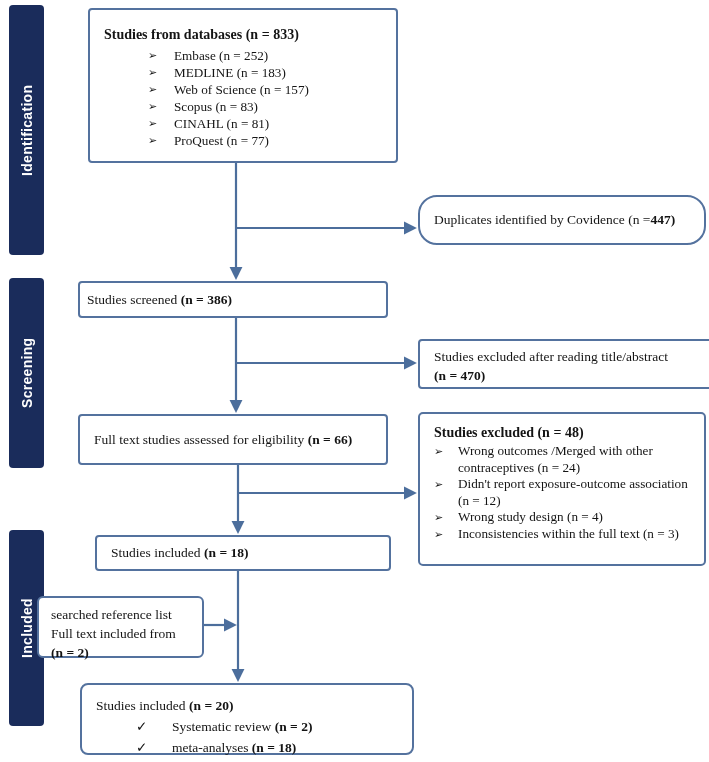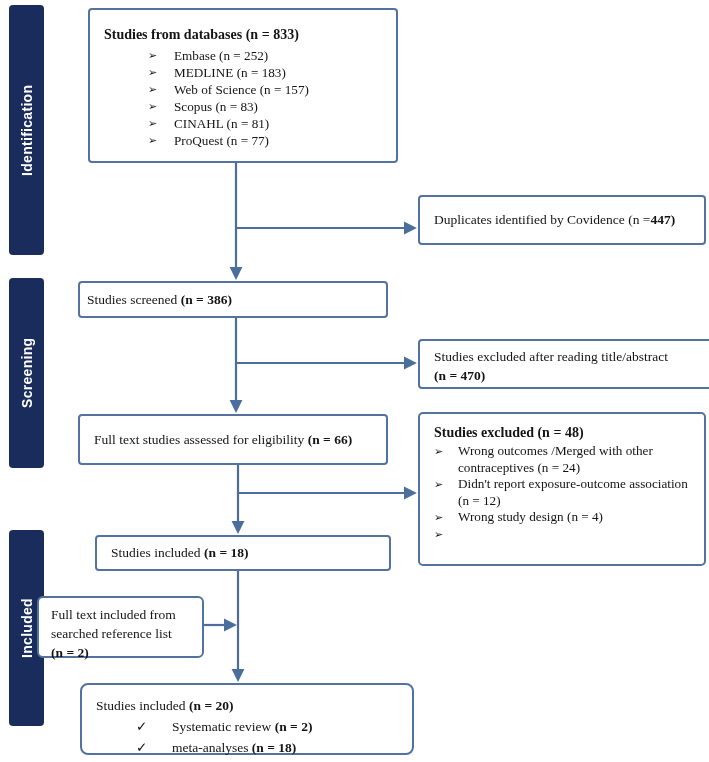--- a/index.html
+++ b/index.html
@@ -43,21 +43,21 @@
 
   .box{
     position:absolute;
     background:#fff;
     border:2px solid var(--box-border);
     border-radius:4px;
     font-size:13.5px;
     line-height:18px;
   }
   .box-databases{left:88px;top:8px;width:310px;height:155px;padding:16px 10px 0 14px;}
-  .box-duplicates{left:418px;top:195px;width:288px;height:50px;display:flex;align-items:center;padding:0 8px 0 14px;white-space:nowrap;}
+  .box-duplicates{left:418px;top:195px;width:288px;height:50px;display:flex;align-items:center;padding:0 8px 0 14px;white-space:nowrap;border-radius:19px;}
   .box-screened{left:78px;top:281px;width:310px;height:37px;display:flex;align-items:center;padding-left:7px;}
   .box-title-abstract{left:418px;top:339px;width:308px;height:50px;padding:6px 8px 0 14px;line-height:19px;}
   .box-full-text{left:78px;top:414px;width:310px;height:51px;display:flex;align-items:center;padding-left:14px;}
   .box-excluded{left:418px;top:412px;width:288px;height:154px;padding:10px 6px 0 14px;border-radius:5px;}
   .box-included-18{left:95px;top:535px;width:296px;height:36px;display:flex;align-items:center;padding-left:14px;}
   .box-reference{left:37px;top:596px;width:167px;height:62px;padding:7px 8px 0 12px;line-height:19px;border-radius:6px;}
   .box-included-20{left:80px;top:683px;width:334px;height:72px;padding:10px 8px 8px 14px;border-radius:8px;line-height:21px;}
 
   .bold, .box-title{font-weight:bold;}
   .box-title{font-size:14px;}
@@ -162,31 +162,32 @@
       <div class="xitem">
         <span class="bul">➢</span>
         <span>Didn't report exposure-outcome association (n = 12)</span>
       </div>
       <div class="xitem">
         <span class="bul">➢</span>
         <span>Wrong study design (n = 4)</span>
       </div>
       <div class="xitem">
         <span class="bul">➢</span>
+        <span>Inconsistencies within the full text (n = 3)</span>
       </div>
     </div>
   </div>
 
   <div class="box box-included-18">
     <span>Studies included </span>&nbsp;<span class="bold">(n = 18)</span>
   </div>
 
   <div class="box box-reference">
+    <span class="blk">searched reference list</span>
     <span class="blk">Full text included from</span>
-    <span class="blk">searched reference list</span>
     <span class="bold blk">(n = 2)</span>
   </div>
 
   <div class="box box-included-20">
     <div>
       <span>Studies included </span><span class="bold">(n = 20)</span>
     </div>
     <div class="clist">
       <div class="citem">
         <span class="chk">✓</span>

